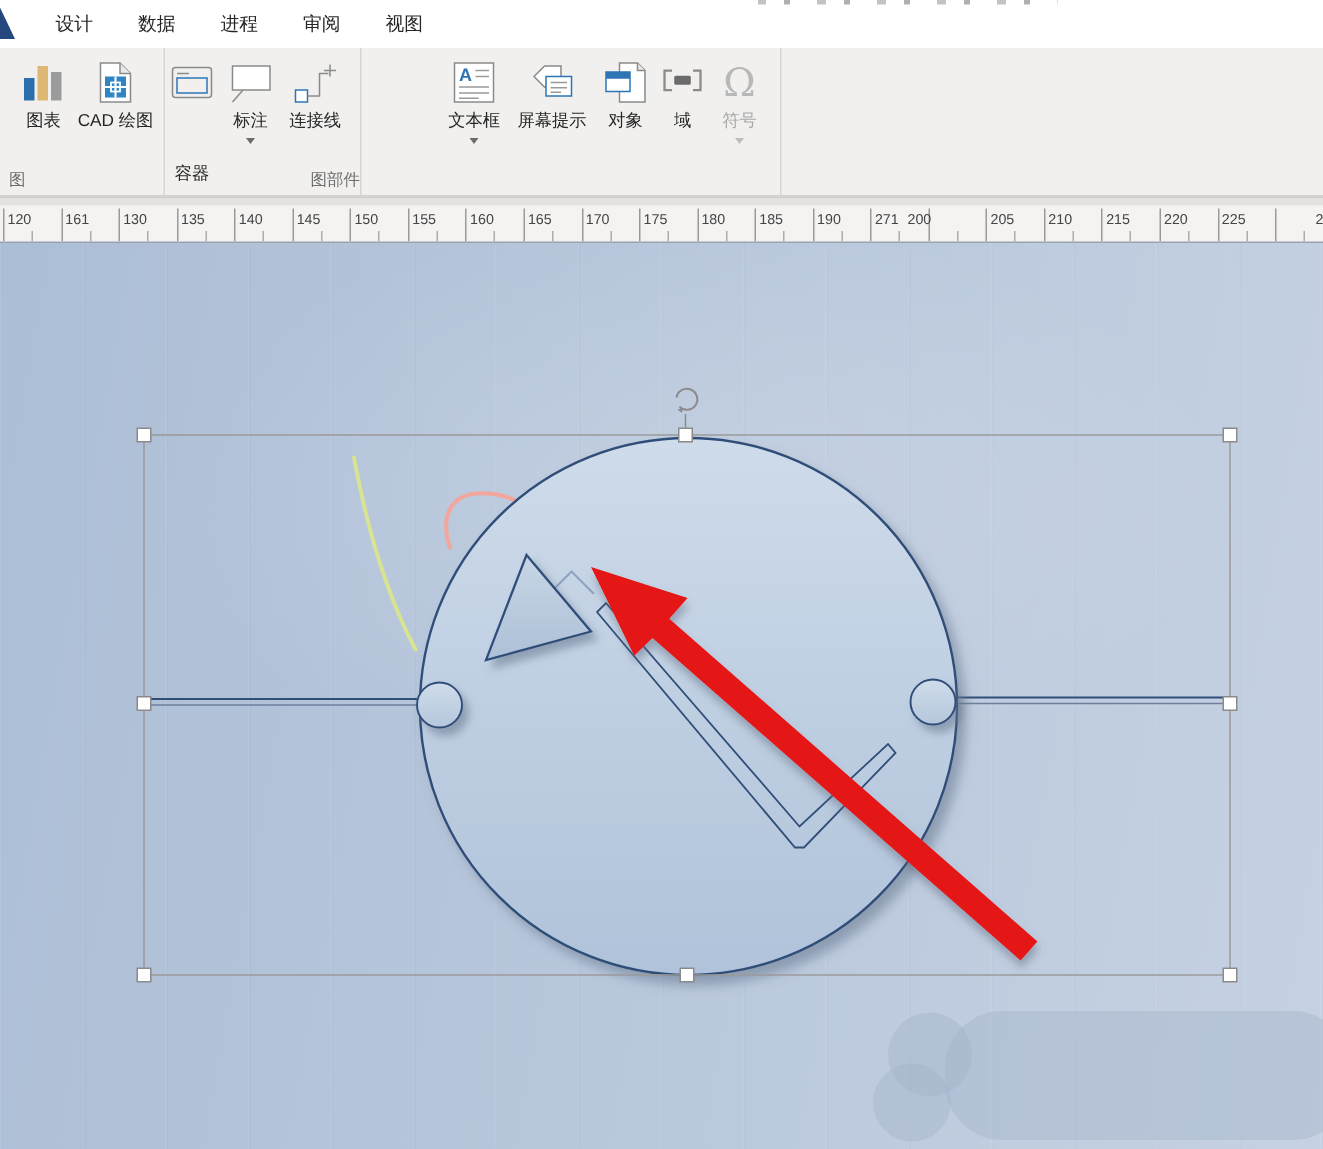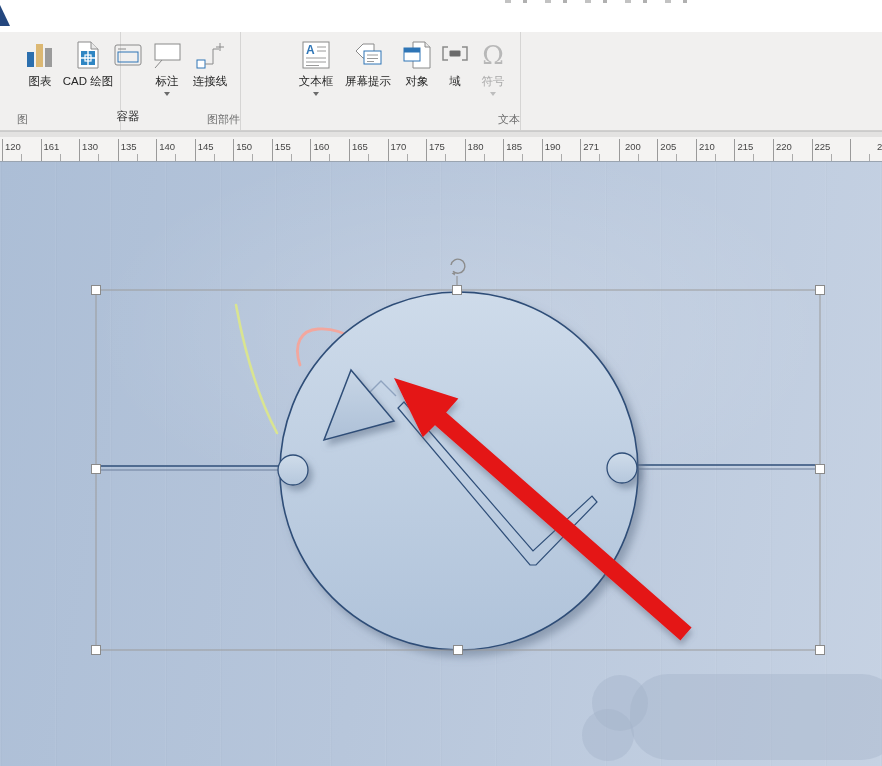--- a/index.html
+++ b/index.html
@@ -74,25 +74,32 @@
   .green-curve{stroke:var(--curve_green,#d9e491);}
   .pink-curve{stroke:var(--curve_pink,#f2a79e);}
   .sel{stroke:var(--selection_gray,#9b9b9b);}
 </style>
 </head>
 <body>
 
 <div class="tabrow">
   <div class="wedge"></div>
   <div class="titlebar-frag"></div>
+  <div class="tabs">
+    <span class="tab">设计</span>
+    <span class="tab">数据</span>
+    <span class="tab">进程</span>
+    <span class="tab">审阅</span>
+    <span class="tab">视图</span>
+  </div>
 </div>
 
 <div class="ribbon">
 
-  <div class="rgroup g1" style="left:16px;width:104px;">
+  <div class="rgroup g1" style="left:5px;width:104px;">
     <div class="btns" style="padding-left:5px;">
       <div class="rbtn" style="width:38px;">
         <span class="icon">
           <svg width="32" height="32" viewBox="0 0 32 32">
             <rect x="3" y="13" width="7" height="15" fill="#2c6fae"></rect>
             <rect x="12" y="5" width="7" height="23" fill="#dcb873"></rect>
             <rect x="21" y="9" width="7" height="19" fill="#9b9b9b"></rect>
           </svg>
         </span>
         <span class="blabel">图表</span>
@@ -198,21 +205,20 @@
       <div class="rbtn disabled" style="width:38px;">
         <span class="icon">
           <svg width="32" height="32" viewBox="0 0 32 32">
             <text x="16" y="25" font-size="26" fill="#b8b8b8" text-anchor="middle" font-family="DejaVu Serif,serif">Ω</text>
           </svg>
         </span>
         <span class="blabel">符号</span>
         <span class="drop"></span>
       </div>
     </div>
-    <div class="glabel">文本</div>
   </div>
 </div>
 
 <div class="strip"></div>
 <div class="ruler">
   <span class="tick-label" style="left:877px;">2</span>
 <div class="tick-major" style="left: 2px;"></div>
     <div class="tick-minor" style="left: 21px;"></div>
     <span class="tick-label" style="left: 5px;">120</span>
     <div class="tick-major" style="left: 40.55px;"></div>
@@ -255,21 +261,21 @@
     <div class="tick-minor" style="left: 522.15px;"></div>
     <span class="tick-label" style="left: 506.15px;">185</span>
     <div class="tick-major" style="left: 541.7px;"></div>
     <div class="tick-minor" style="left: 560.7px;"></div>
     <span class="tick-label" style="left: 544.7px;">190</span>
     <div class="tick-major" style="left: 580.25px;"></div>
     <div class="tick-minor" style="left: 599.25px;"></div>
     <span class="tick-label" style="left: 583.25px;">271</span>
     <div class="tick-major" style="left: 618.8px;"></div>
     <div class="tick-minor" style="left: 637.8px;"></div>
-    <span class="tick-label" style="left: 625px;">200</span>
+    <span class="tick-label" style="left: 605px;">200</span>
     <div class="tick-major" style="left: 657.35px;"></div>
     <div class="tick-minor" style="left: 676.35px;"></div>
     <span class="tick-label" style="left: 660.35px;">205</span>
     <div class="tick-major" style="left: 695.9px;"></div>
     <div class="tick-minor" style="left: 714.9px;"></div>
     <span class="tick-label" style="left: 698.9px;">210</span>
     <div class="tick-major" style="left: 734.45px;"></div>
     <div class="tick-minor" style="left: 753.45px;"></div>
     <span class="tick-label" style="left: 737.45px;">215</span>
     <div class="tick-major" style="left: 773px;"></div>

